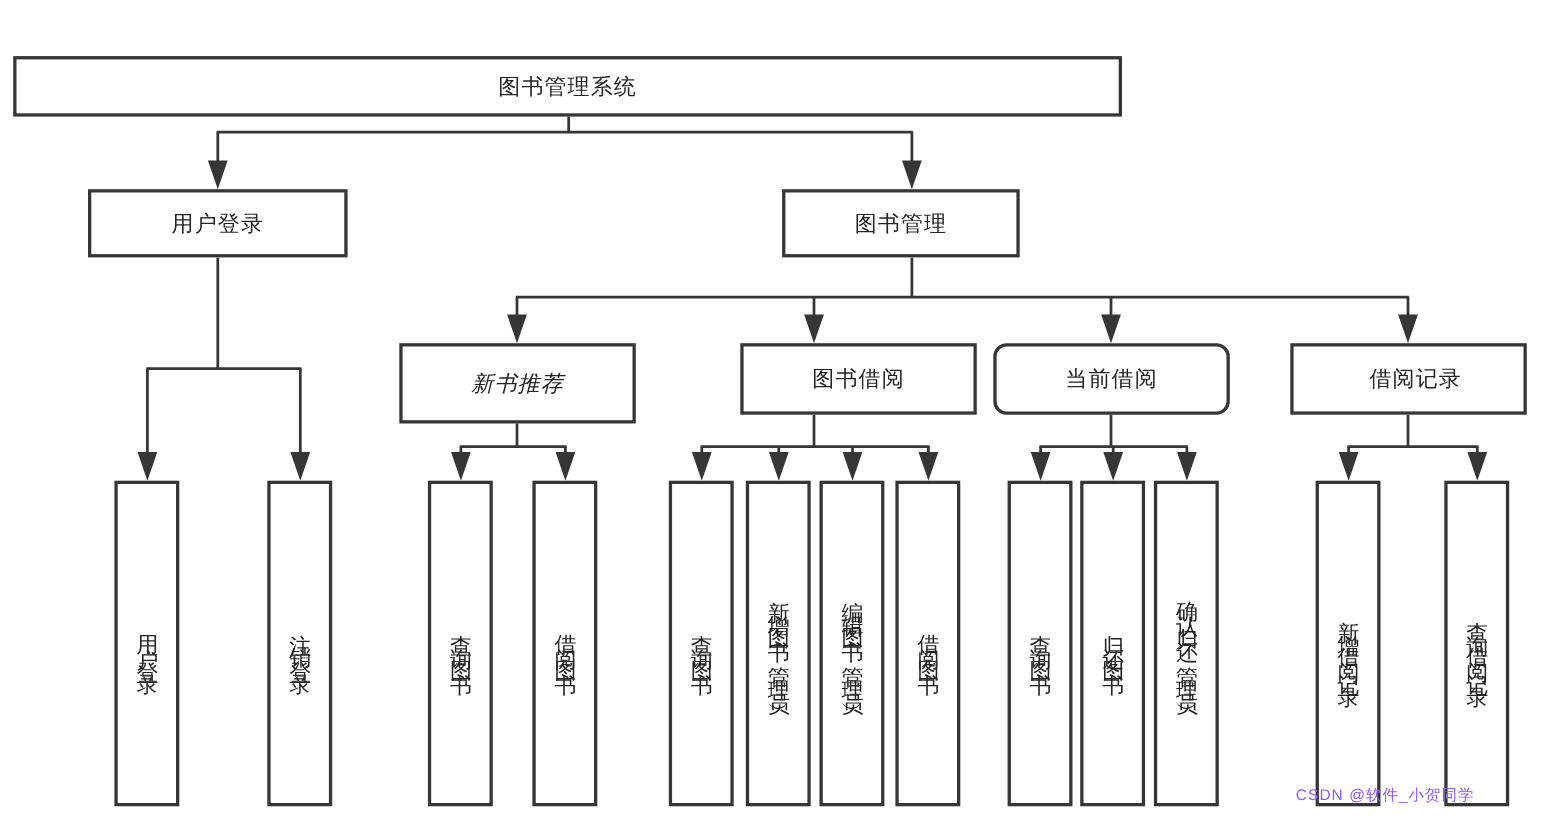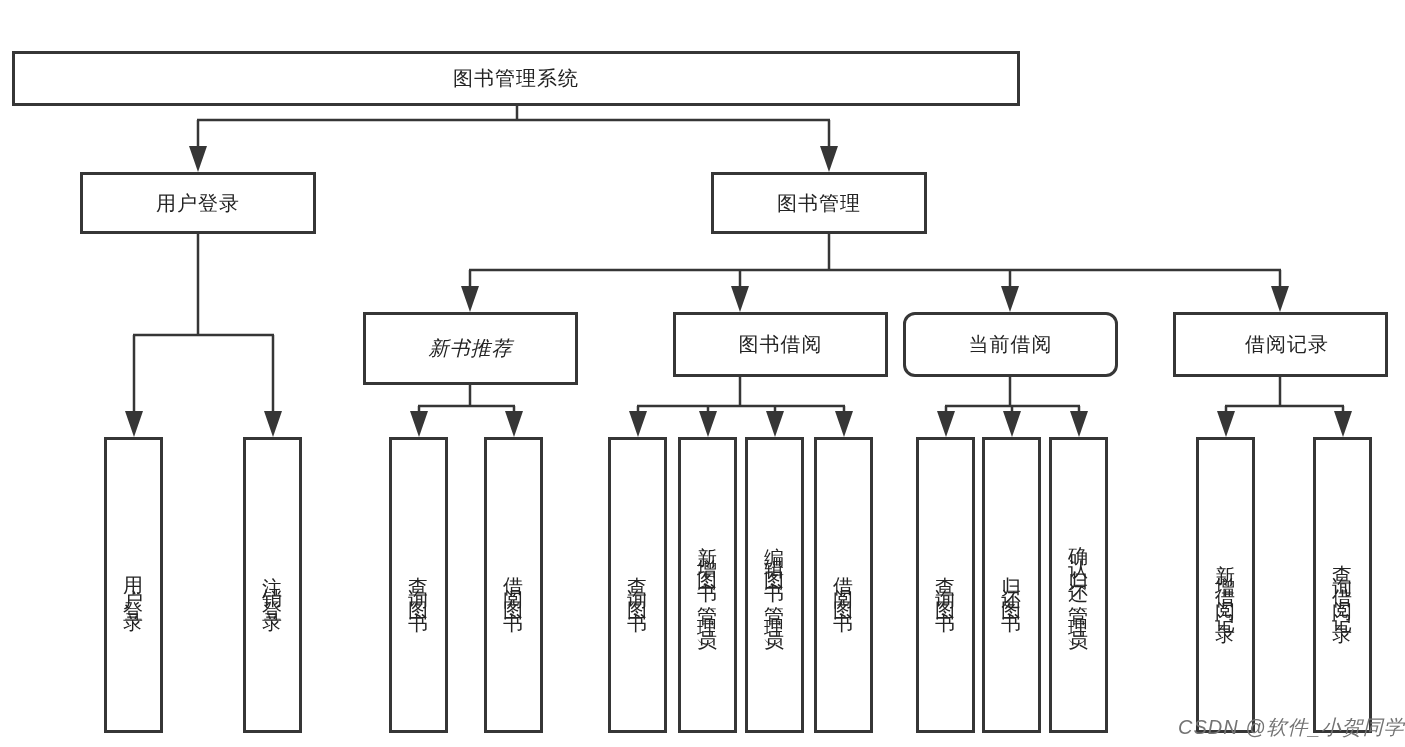--- a/index.html
+++ b/index.html
@@ -13,21 +13,21 @@
     border:3px solid #363636;display:flex;align-items:center;justify-content:center;
     z-index:2;
   }
   .hlabel{font-size:20px;letter-spacing:1px;white-space:nowrap;color:#232323;}
   .leaf .vlabel{
     writing-mode:vertical-rl;text-orientation:mixed;
     font-size:20px;letter-spacing:12px;line-height:1;color:#232323;
   }
   .watermark{
     position:absolute;left:1178px;top:714px;z-index:3;
-    font-size:20px;color:#737373;letter-spacing:1px;white-space:nowrap;font-style:italic;
+    font-size:14px;color:#8b5cf6;letter-spacing:1px;white-space:nowrap;
   }
 </style>
 </head>
 <body>
 
 <div id="canvas">
 
   <svg id="wires" width="1405" height="747" viewBox="0 0 1405 747">
     <g stroke="#363636" stroke-width="2.5" fill="none">
 

